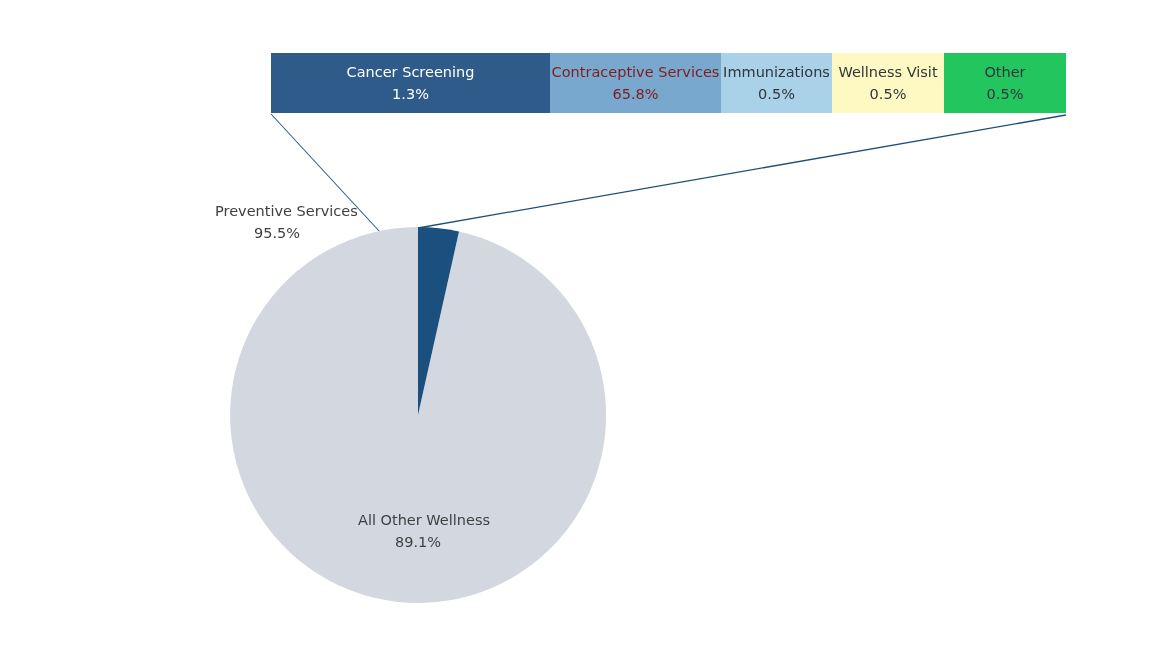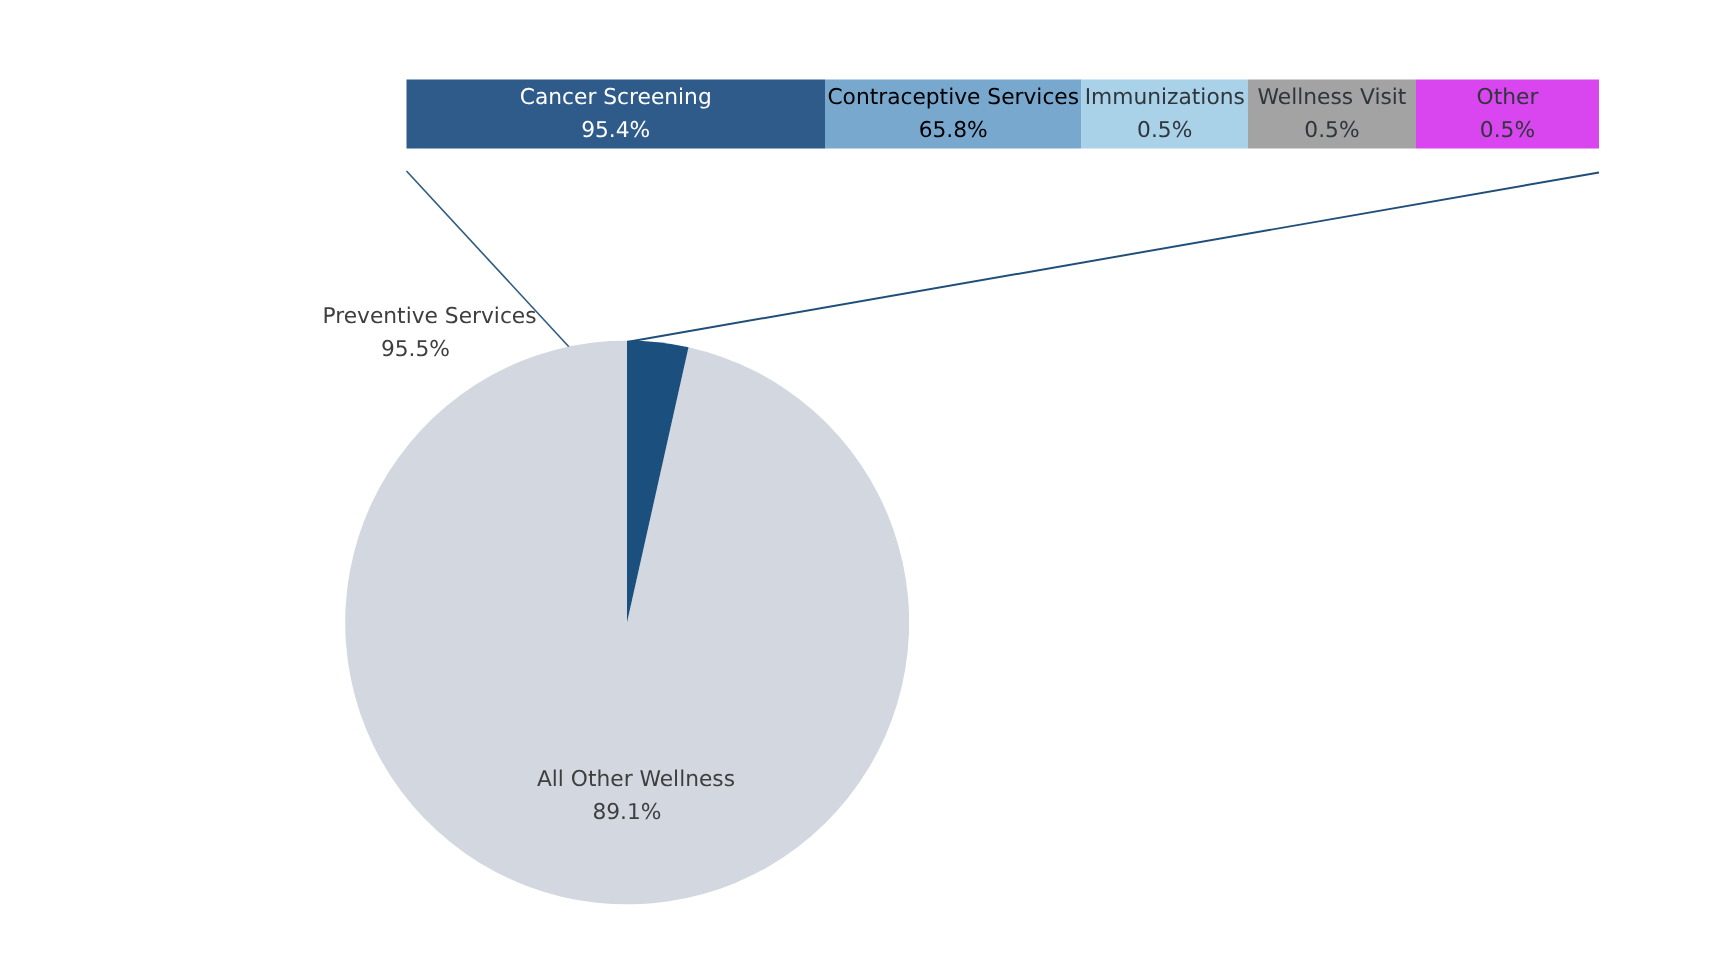--- a/index.html
+++ b/index.html
@@ -20,21 +20,21 @@
     left: 0; top: 0;
     width: 1151px;
     height: 647px;
   }
   
   .bar {
     position: absolute;
     left: 271px;
     top: 53px;
     width: 795px;
-    height: 46px;
+    height: 60px;
     display: flex;
     box-sizing: border-box;
   }
   .bar-seg {
     height: 100%;
     box-sizing: border-box;
     display: flex;
     flex-direction: column;
     align-items: center;
     justify-content: center;
@@ -96,39 +96,39 @@
   <svg class="connectors" viewBox="0 0 1151 647" width="1151" height="647" aria-hidden="true">
     <polygon points="271,114 380,232 418,228 1066,115" fill="#ffffff" stroke="none"></polygon>
     <line x1="271" y1="114" x2="380" y2="232" stroke="#315d80" stroke-width="1.1"></line>
     <line x1="1066" y1="115" x2="418" y2="228" stroke="#1f4e79" stroke-width="1.3"></line>
   </svg>
 
   <div class="bar">
 
     <div class="bar-seg" style="width:279px;background:#2e5b8a;color:#ffffff;">
       <span class="seg-label">Cancer Screening</span>
-      <span class="seg-value">95.4%</span>
+      <span class="seg-value">1.3%</span>
     </div>
 
-    <div class="bar-seg" style="width:171px;background:#79a8ce;color:#000000;text-align:center;">
+    <div class="bar-seg" style="width:171px;background:#79a8ce;color:#7f1d1d;text-align:center;">
       <span class="seg-label">Contraceptive Services</span>
       <span class="seg-value">65.8%</span>
     </div>
 
     <div class="bar-seg" style="width:111px;background:#a9d2e8;color:#30363c;">
       <span class="seg-label">Immunizations</span>
       <span class="seg-value">0.5%</span>
     </div>
 
-    <div class="bar-seg" style="width:112px;background:#a3a3a3;color:#30363c;">
+    <div class="bar-seg" style="width:112px;background:#fef9c3;color:#30363c;">
       <span class="seg-label">Wellness Visit</span>
       <span class="seg-value">0.5%</span>
     </div>
 
-    <div class="bar-seg" style="width:122px;background:#d946ef;color:#30363c;">
+    <div class="bar-seg" style="width:122px;background:#22c55e;color:#30363c;">
       <span class="seg-label">Other</span>
       <span class="seg-value">0.5%</span>
     </div>
 
   </div>
 
   <div class="pie-wrap">
     <svg viewBox="0 0 376 376" width="376" height="376" aria-hidden="true">
 
       <path fill="#d3d8e0" d="M 188 188 L 229.0 4.5 A 188 188 0 1 1 188 0 Z"></path>

